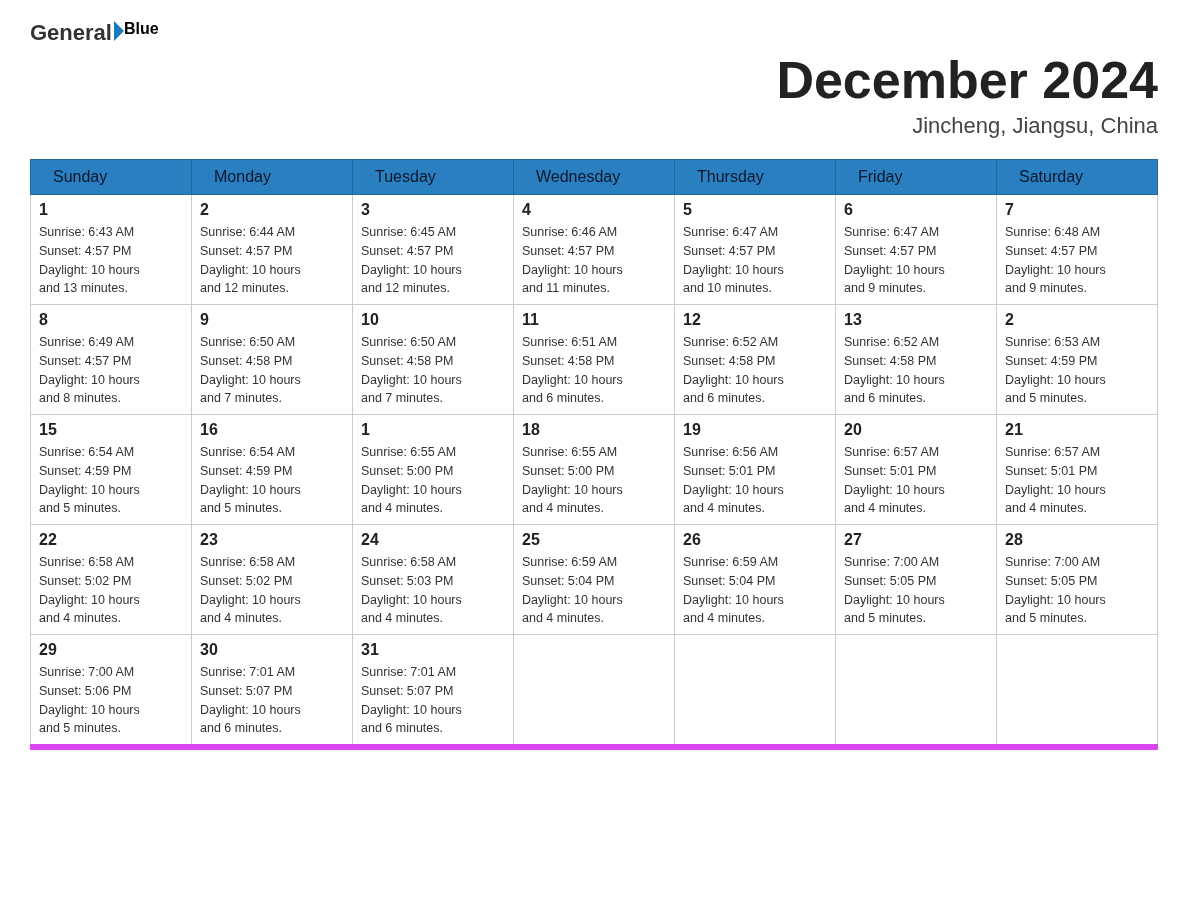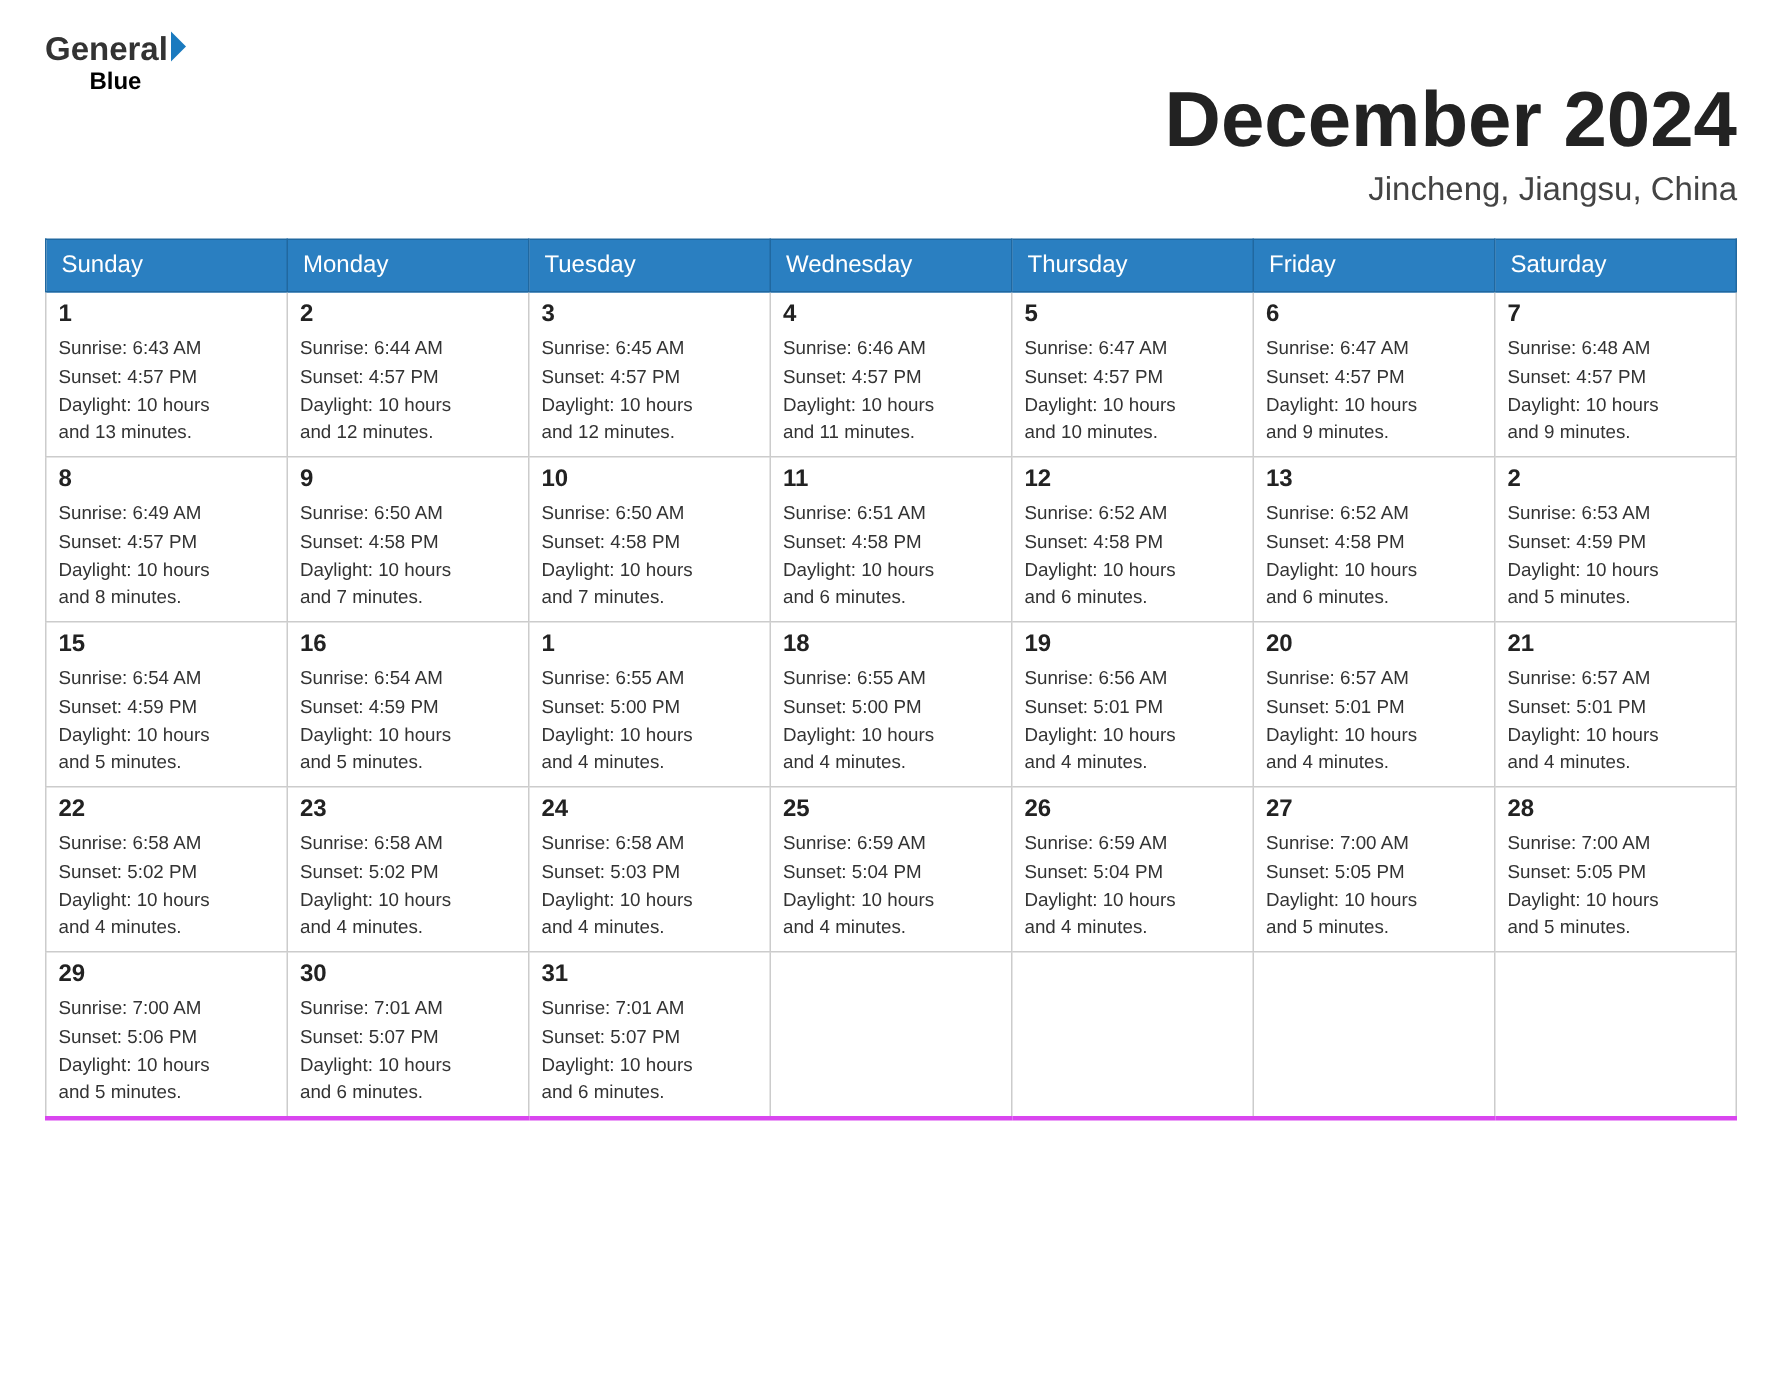--- a/index.html
+++ b/index.html
@@ -30,22 +30,20 @@
       width: 0;
       height: 0;
       border-left: 10px solid #1a7abf;
       border-top: 10px solid transparent;
       border-bottom: 10px solid transparent;
       margin-left: 2px;
       margin-top: -4px;
     }
     .logo-container {
       display: flex;
-      flex-direction: column;
-      align-items: center;
     }
     .logo-row {
       display: flex;
       align-items: center;
     }
     .title-section {
       text-align: right;
     }
     .month-title {
       font-size: 52px;
@@ -59,22 +57,22 @@
       color: #444;
       margin-top: 4px;
     }
     .calendar {
       width: 100%;
       border-collapse: collapse;
       border: 1px solid #aaa;
     }
     .calendar th {
       background-color: #2a7fc1;
-      color: #ffffff;
-      padding: 8px 10px;
+      color: #0f172a;
+      padding: 8px 22px;
       font-size: 16px;
       font-weight: normal;
       text-align: left;
       border: 1px solid #2068a0;
     }
     .calendar td {
       vertical-align: top;
       padding: 6px 8px;
       border: 1px solid #ccc;
       width: 14.28%;
@@ -89,21 +87,21 @@
     }
     .day-info {
       font-size: 12.5px;
       color: #333;
       line-height: 1.5;
     }
     .empty-cell {
       background: #fff;
     }
     .calendar tr:last-child td {
-      border-bottom: 3px solid #d946ef;
+      border-bottom: 6px solid #d946ef;
     }
   </style>
 </head>
 <body>
 
 <div class="header">
   <div class="logo-container">
     <div class="logo-row">
       <span class="logo-text-general">General</span>
       <div class="logo-arrow"></div>

